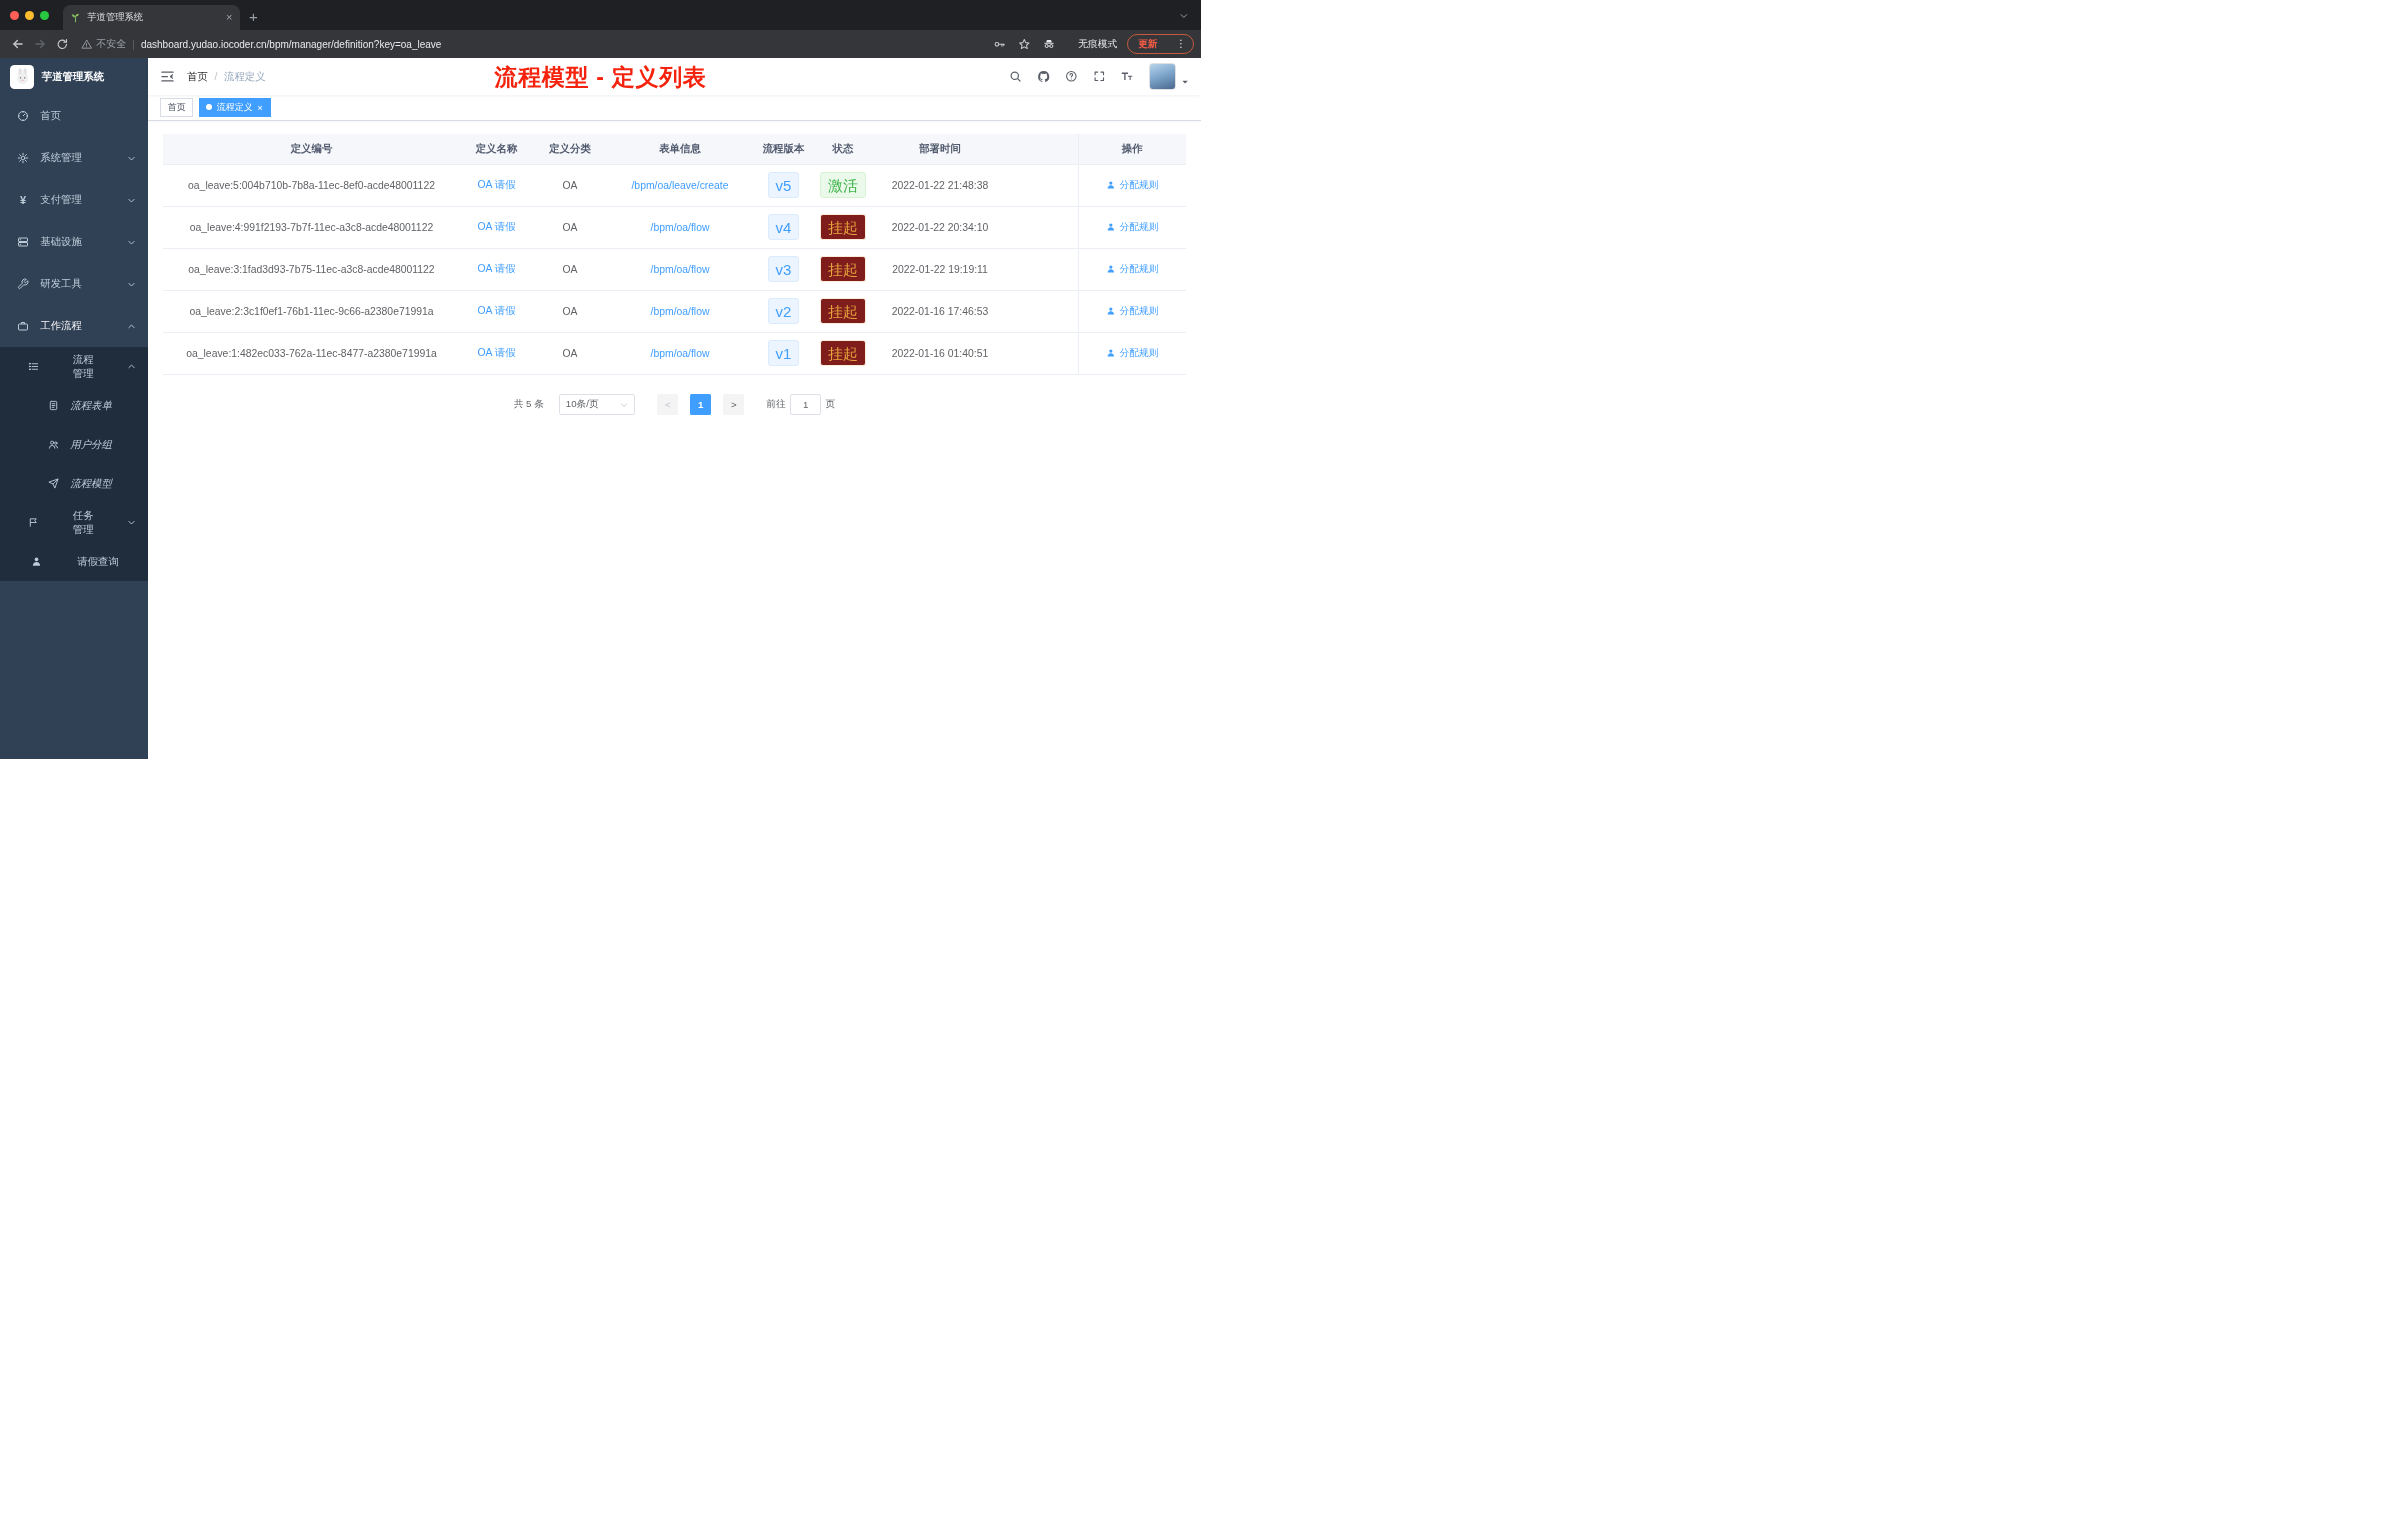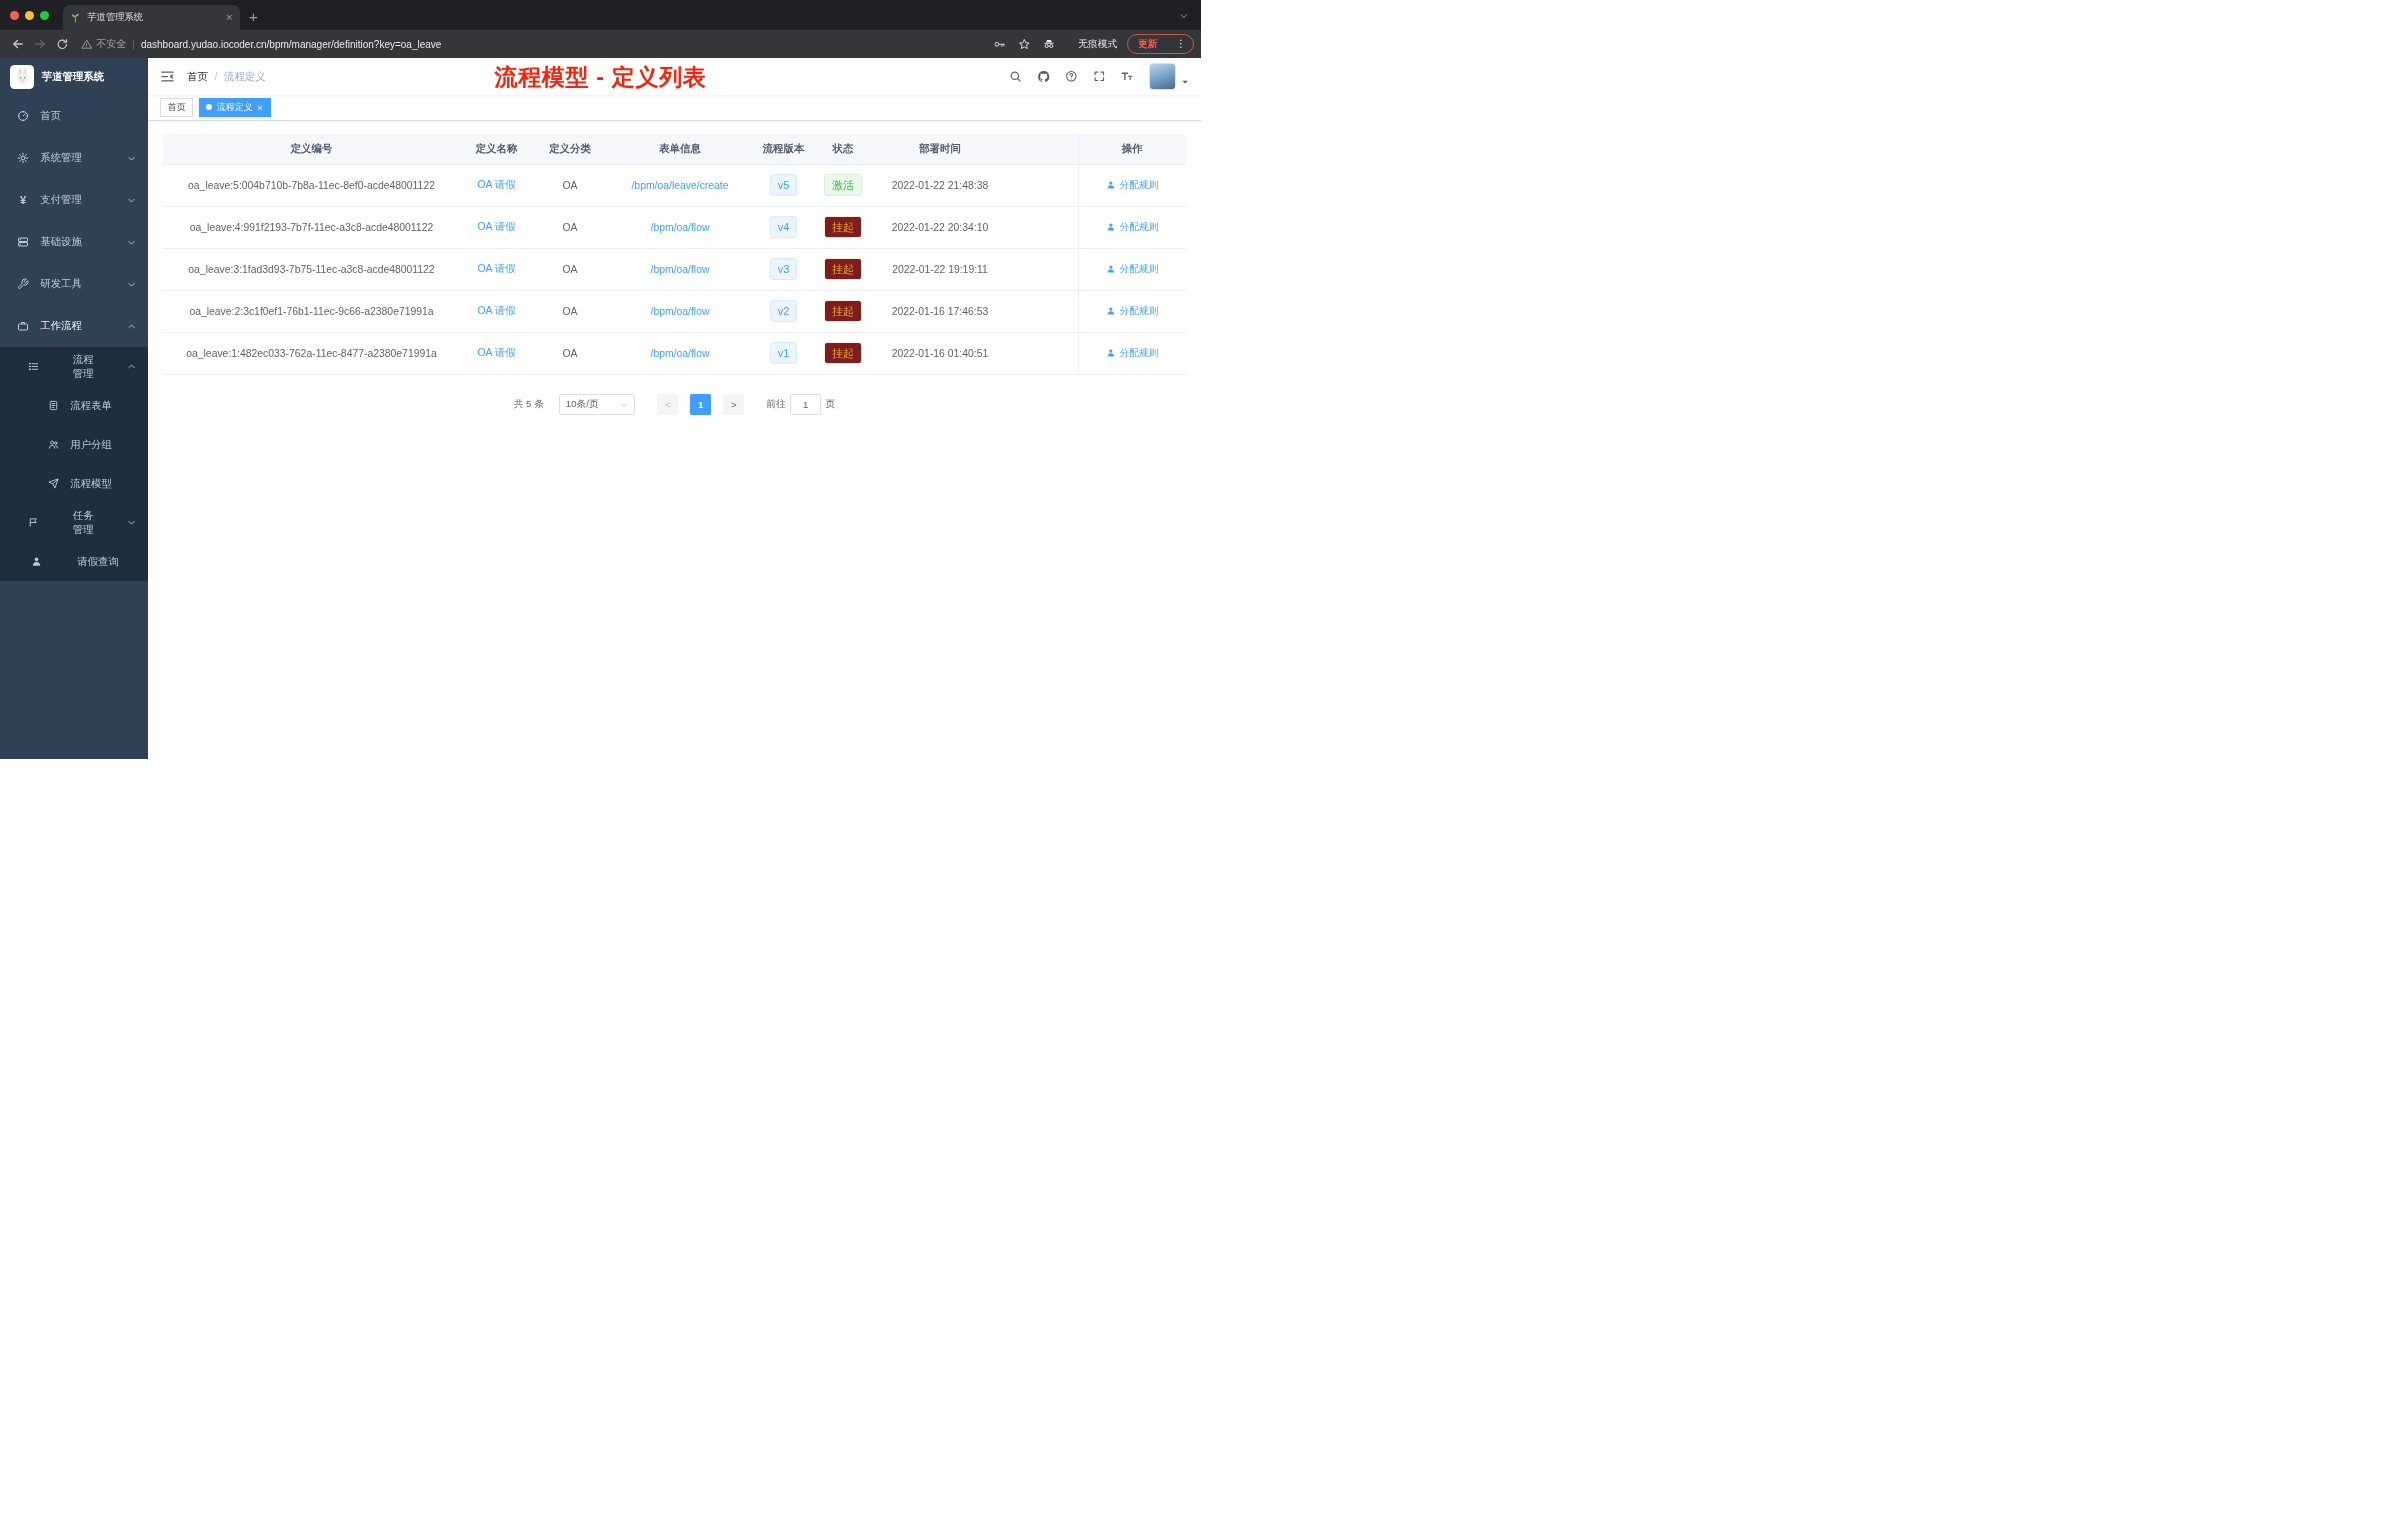--- a/index.html
+++ b/index.html
@@ -36,21 +36,21 @@
   .sidebar { width:148px; background:#304156; color:#bfcbd9; flex-shrink:0; display:flex; flex-direction:column; }
   .logo-row { height:37px; display:flex; align-items:center; gap:7.4px; padding-left:10.4px; flex-shrink:0; }
   .logo-badge { width:24px; height:24px; background:#fff; border-radius:4.5px; display:flex; align-items:center; justify-content:center; flex-shrink:0; }
   .logo-title { color:#fff; font-weight:bold; font-size:10.4px; white-space:nowrap; }
   .menu-item { height:42px; display:flex; align-items:center; padding:0 12px 0 15px; font-size:10.4px; cursor:pointer; }
   .menu-item .mi-icon { width:16.3px; margin-right:9px; display:flex; justify-content:center; color:#bfcbd9; }
   .menu-item .chev { margin-left:auto; color:#bfcbd9; }
   .menu-item.open-parent { color:#f4f4f5; }
   .submenu { background:#1f2d3d; }
   .menu-item.lvl2 { height:39px; padding-left:28px;gap:24px; }
-  .menu-item.lvl3 { height:39px; padding-left:45px; }
+  .menu-item.lvl3 { height:39px; padding-left:45px;font-style:italic; }
   .yen-glyph { font-size:11px; font-weight:bold; line-height:1; }
 
   .main { flex:1; display:flex; flex-direction:column; background:#fff; min-width:0; }
 
   
   .navbar { height:37px; display:flex; align-items:center; padding:0 12px; box-shadow:0 0.7px 3px rgba(0,21,41,.08); position:relative; z-index:3; background:#fff; }
   .hamburger { color:#5a5e66; margin-right:12px; }
   .breadcrumb { display:flex; align-items:center; gap:6.7px; font-size:10.4px; }
   .bc-current { color:#303133; }
   .bc-sep { color:#c0c4cc; }
@@ -69,21 +69,21 @@
   .tag-dot { width:6px; height:6px; border-radius:50%; background:#fff; }
   .tag-close { font-size:9.7px; line-height:1; }
 
   
   .content { flex:1; padding:13.4px 15px; background:#fff; }
   table.def-table { width:100%; border-collapse:collapse; table-layout:fixed; font-size:10.4px; color:#606266; }
   .def-table th { height:30px; background:#f5f7fa; color:#515a6e; font-weight:bold; font-size:10.4px; text-align:center; border-bottom:0.7px solid #ebeef5; }
   .def-table td { height:42px; text-align:center; border-bottom:0.7px solid #ebeef5; overflow:hidden; white-space:nowrap; }
   .def-table .col-action { border-left:0.7px solid #ebeef5; }
   a.blue-link, .blue-link { color:#409eff; text-decoration:none; cursor:pointer; }
-  .badge { display:inline-block; font-size:11px; line-height:1; padding:4.5px 6.7px; border-radius:3px; }
+  .badge { display:inline-block; font-size:15px; line-height:1; padding:4.5px 6.7px; border-radius:3px; }
   .badge.version { background:#ecf5ff; border:0.7px solid #d9ecff; color:#409eff; }
   .badge.success { background:#eaf9e9; border:0.7px solid #d7f2d4; color:#3cb44a; }
   .badge.warning { background:#7f1d1d; border:0.7px solid #faecd8; color:#e6a23c; }
   .action-link { color:#409eff; font-size:9.7px; display:inline-flex; align-items:center; gap:3.7px; cursor:pointer; }
 
   
   .pager { display:flex; justify-content:center; align-items:center; margin-top:19.3px; gap:12px; font-size:9.7px; color:#606266; }
   .pg-total { margin-right:3px; }
   .pg-size { width:76px; height:21px; border:0.7px solid #dcdfe6; border-radius:2.2px; display:flex; align-items:center; justify-content:space-between; padding:0 6px; color:#606266; background:#fff; cursor:pointer; }
   .pg-size .caret { color:#c0c4cc; }

